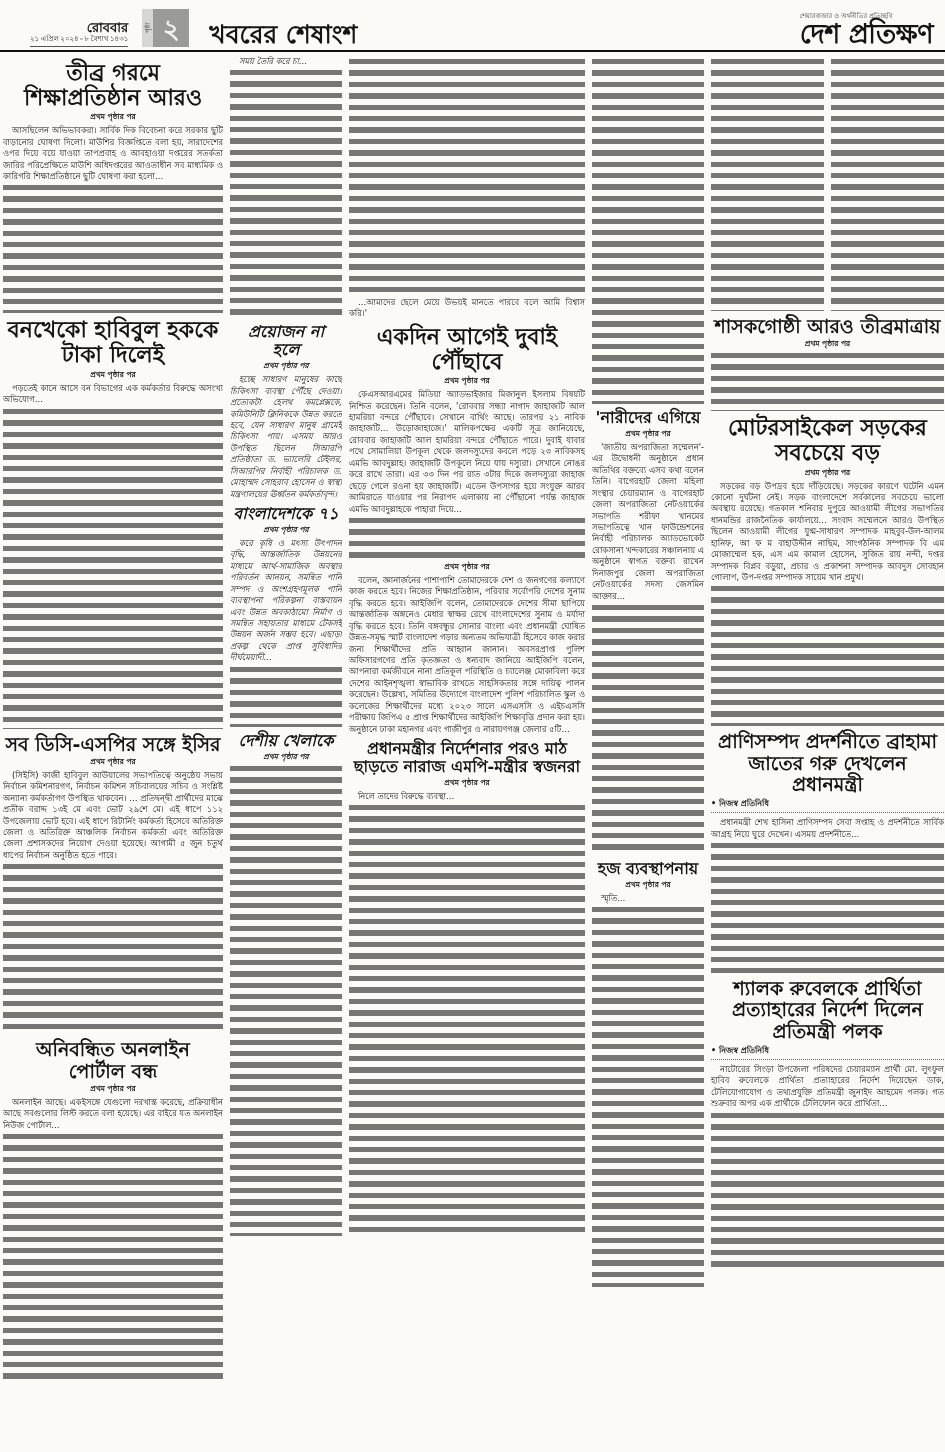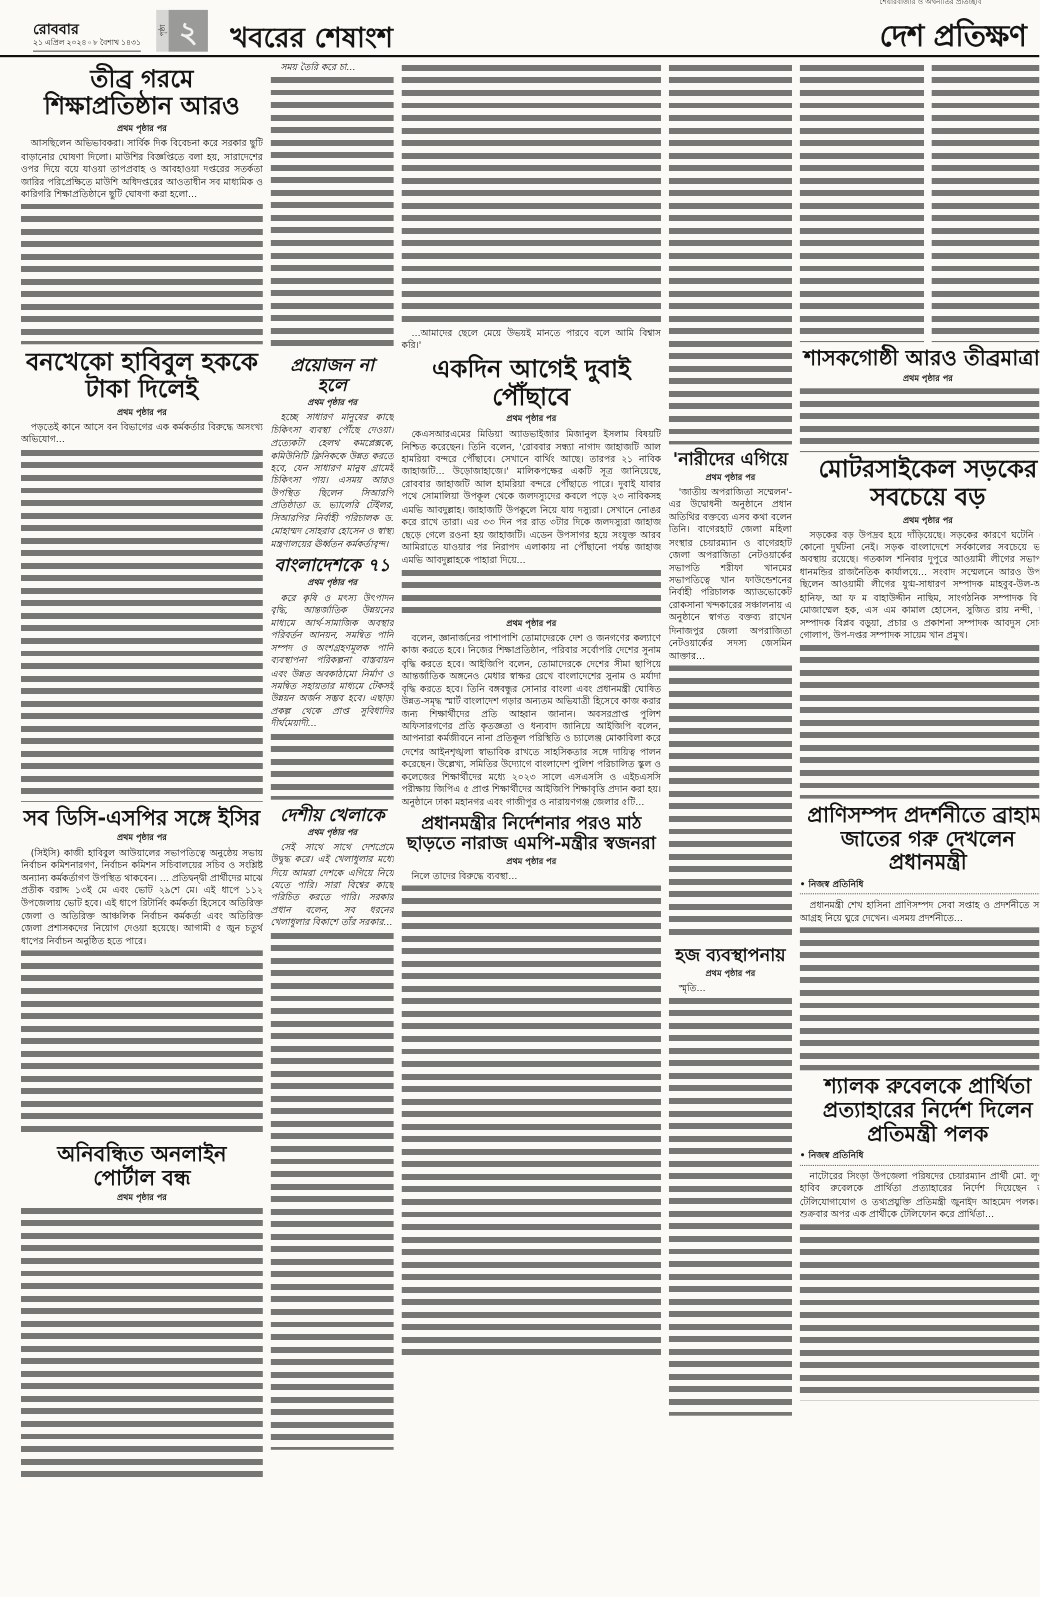--- a/index.html
+++ b/index.html
@@ -12,42 +12,42 @@
   }
   .page{position:relative;width:945px;height:1452px;overflow:hidden;}
 
   
   .hdr{
     display:flex;align-items:flex-end;
     height:52px;box-sizing:border-box;
     padding:6px 12px 3px 30px;
     border-bottom:2px solid #101010;
   }
-  .dateblock{text-align:left;padding-bottom:2px;border-bottom:1px solid #555;}
+  .dateblock{text-align:right;padding-bottom:2px;border-bottom:1px solid #555;}
   .dateblock .day{font-weight:bold;font-size:13px;line-height:1.1;}
   .dateblock .date{font-size:7px;line-height:1.3;color:#222;font-family:Liberation Serif, serif;}
   .pagebox{display:flex;margin:0 10px 0 14px;height:38px;}
   .pagebox .strip{
     width:11px;background:#d6d6d4;display:grid;place-items:center;
     font-size:6.5px;writing-mode:vertical-rl;transform:rotate(180deg);color:#333;
   }
   .pagebox .num{
     width:36px;background:#9a9a98;display:grid;place-items:center;
     font-size:26px;font-weight:bold;color:#f2f2f2;
   }
   .section-title{font-size:25px;font-weight:bold;margin-left:10px;line-height:1;}
   .masthead{margin-left:auto;text-align:left;line-height:1;}
-  .masthead .tagline{font-size:6.5px;color:#333;margin-bottom:15px;}
+  .masthead .tagline{font-size:6.5px;color:#333;margin-bottom:1px;}
   .masthead .name{font-size:27px;font-weight:bold;letter-spacing:-.5px;}
 
   
   .cols{
     display:flex;gap:7px;
     padding:4px 3px;box-sizing:border-box;
-    height:1392px;overflow:hidden;margin-left:16px;
+    height:1392px;overflow:hidden;
   }
   .band{flex:0 0 auto;overflow:hidden;}
   .band-a{width:220px;}
   .band-b{width:112px;font-style:italic;}
   .band-cd{width:236px;}
   .band-e{width:112px;}
   .band-r{width:233px;}
   .minicols{display:flex;gap:7px;}
   .minicol{flex:1 1 0;min-width:0;}
 
@@ -106,20 +106,21 @@
       </div>
       <div class="article">
         <div class="headline h-lg">সব ডিসি-এসপির সঙ্গে ইসির</div>
         <div class="byline-continued">প্রথম পৃষ্ঠার পর</div>
         <div class="body-text">(সিইসি) কাজী হাবিবুল আউয়ালের সভাপতিত্বে অনুষ্ঠেয় সভায় নির্বাচন কমিশনারগণ, নির্বাচন কমিশন সচিবালয়ের সচিব ও সংশ্লিষ্ট অন্যান্য কর্মকর্তাগণ উপস্থিত থাকবেন। … প্রতিদ্বন্দ্বী প্রার্থীদের মাঝে প্রতীক বরাদ্দ ১৩ই মে এবং ভোট ২৯শে মে। এই ধাপে ১১২ উপজেলায় ভোট হবে। এই ধাপে রিটার্নিং কর্মকর্তা হিসেবে অতিরিক্ত জেলা ও অতিরিক্ত আঞ্চলিক নির্বাচন কর্মকর্তা এবং অতিরিক্ত জেলা প্রশাসকদের নিয়োগ দেওয়া হয়েছে। আগামী ৫ জুন চতুর্থ ধাপের নির্বাচন অনুষ্ঠিত হতে পারে।</div>
         <div class="fake-lines" style="height:170px;"></div>
       </div>
       <div class="article">
         <div class="headline h-lg">অনিবন্ধিত অনলাইন পোর্টাল বন্ধ</div>
         <div class="byline-continued">প্রথম পৃষ্ঠার পর</div>
+        <div class="body-text">অনলাইন আছে। একইসঙ্গে যেগুলো দরখাস্ত করেছে, প্রক্রিয়াধীন আছে সবগুলোর লিস্ট করতে বলা হয়েছে। এর বাইরে যত অনলাইন নিউজ পোর্টাল…</div>
         <div class="fake-lines" style="height:250px;"></div>
       </div>
     </div>
 
     <div class="band band-b">
       <div class="article">
         <div class="body-text">সময় তৈরি করে চা…</div>
         <div class="fake-lines" style="height:248px;"></div>
       </div>
       <div class="article">
@@ -129,21 +130,20 @@
       </div>
       <div class="article">
         <div class="headline h-md">বাংলাদেশকে ৭১</div>
         <div class="byline-continued">প্রথম পৃষ্ঠার পর</div>
         <div class="body-text">করে কৃষি ও মৎস্য উৎপাদন বৃদ্ধি, আন্তর্জাতিক উন্নয়নের মাধ্যমে আর্থ-সামাজিক অবস্থার পরিবর্তন আনয়ন, সমন্বিত পানি সম্পদ ও অংশগ্রহণমূলক পানি ব্যবস্থাপনা পরিকল্পনা বাস্তবায়ন এবং উন্নত অবকাঠামো নির্মাণ ও সমন্বিত সহায়তার মাধ্যমে টেকসই উন্নয়ন অর্জন সম্ভব হবে। এছাড়া প্রকল্প থেকে প্রাপ্ত সুবিধাদির দীর্ঘমেয়াদী…</div>
         <div class="fake-lines" style="height:60px;"></div>
       </div>
       <div class="article">
         <div class="headline h-md">দেশীয় খেলাকে</div>
         <div class="byline-continued">প্রথম পৃষ্ঠার পর</div>
-        <div class="body-text">সেই সাথে সাথে দেশপ্রেমে উদ্বুদ্ধ করে। এই খেলাধুলার মধ্যে দিয়ে আমরা দেশকে এগিয়ে নিয়ে যেতে পারি। সারা বিশ্বের কাছে পরিচিত করতে পারি। সরকার প্রধান বলেন, সব ধরনের খেলাধুলার বিকাশে তাঁর সরকার…</div>
         <div class="fake-lines" style="height:470px;"></div>
       </div>
     </div>
 
     <div class="band band-cd">
       <div class="article">
         <div class="fake-lines" style="height:238px;"></div>
         <div class="body-text">…আমাদের ছেলে মেয়ে উভয়ই মানতে পারবে বলে আমি বিশ্বাস করি।'</div>
       </div>
       <div class="article">

